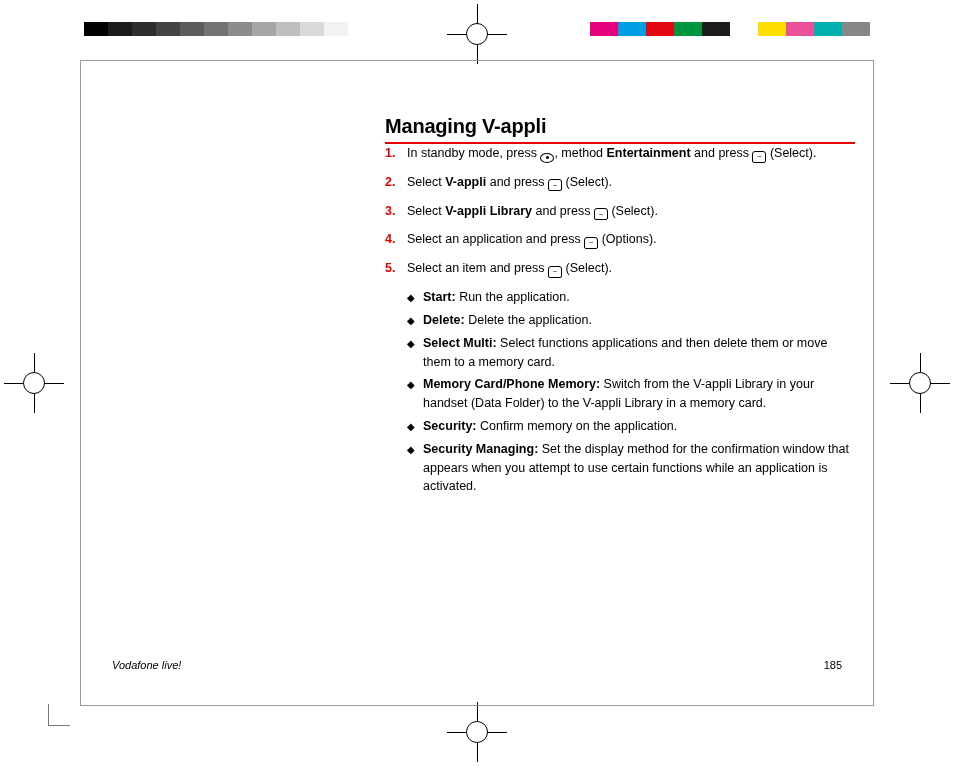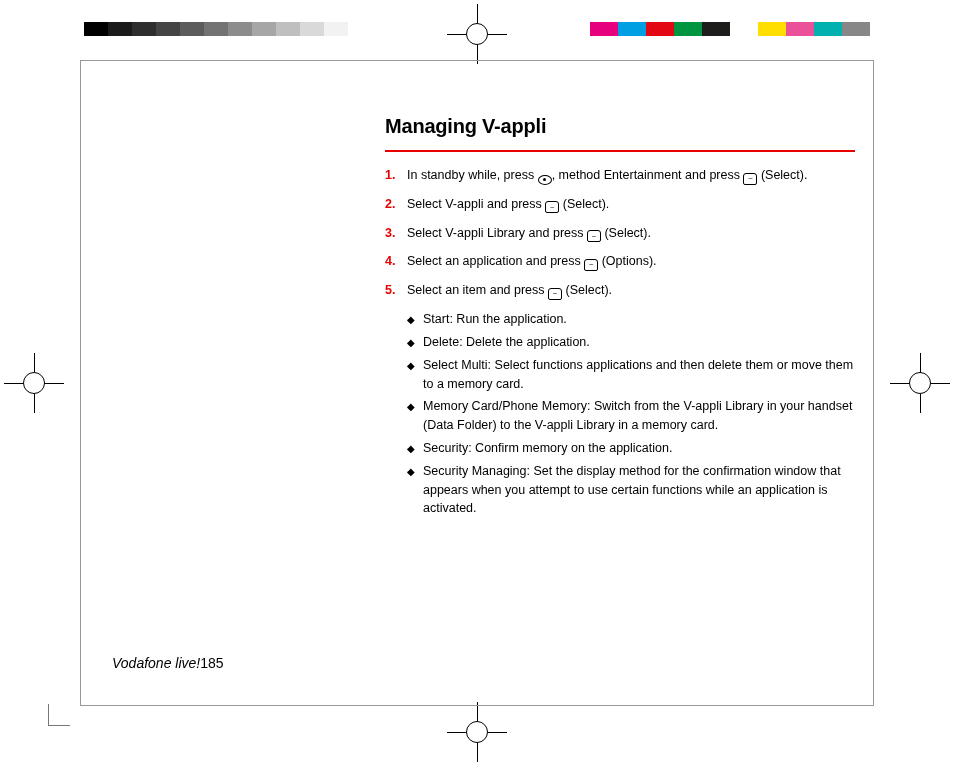--- a/index.html
+++ b/index.html
@@ -23,37 +23,37 @@
   .crop { position: absolute; width: 30px; height: 30px; }
   .crop .h { position: absolute; background: #777; height: 1px; width: 22px; }
   .crop .v { position: absolute; background: #777; width: 1px; height: 22px; }
   .crop-bl { bottom: 40px; left: 48px; }
   .crop-bl .h { bottom: 0; left: 0; }
   .crop-bl .v { bottom: 0; left: 0; }
   
   .page-frame { position: absolute; left: 80px; right: 80px; top: 60px; bottom: 60px; border: 1px solid #999; }
   
   .content { position: absolute; left: 385px; top: 115px; width: 470px; }
-  .title { font-size: 20px; font-weight: 700; letter-spacing: -0.2px; font-stretch: condensed; padding-bottom: 12px; border-bottom: 2px solid #e60000; margin-bottom: 14px; }
+  .title { font-size: 20px; font-weight: 700; letter-spacing: -0.2px; font-stretch: condensed; padding-bottom: 4px; border-bottom: 2px solid #e60000; }
   .steps { list-style: none; }
   .step { display: flex; font-size: 12.5px; line-height: 1.5; margin-bottom: 10px; font-stretch: condensed; }
   .step .num { color: #e60000; font-weight: 700; width: 22px; flex: 0 0 22px; }
   .step .txt { flex: 1; }
-  .step .txt b, .bullets b { font-weight: 400; }
+  .step .txt b, .bullets b { font-weight: 700; }
   .keydot, .keysoft { display: inline-flex; align-items: center; justify-content: center; vertical-align: -2px; }
   .keydot { width: 14px; height: 10px; border: 1px solid #000; border-radius: 7px/5px; position: relative; }
   .keydot::after { content: ""; width: 3px; height: 3px; background: #000; border-radius: 50%; }
   .keysoft { width: 14px; height: 12px; border: 1px solid #000; border-radius: 3px 3px 2px 2px; position: relative; font-size: 7px; line-height: 1; }
   .keysoft::after { content: "–"; position: relative; top: -1px; }
   .bullets { list-style: none; margin-left: 22px; }
   .bullets li { display: flex; font-size: 12.5px; line-height: 1.5; margin-bottom: 4px; font-stretch: condensed; }
   .bullets .dia { flex: 0 0 16px; font-size: 10px; line-height: 1.9; }
   .bullets .btxt { flex: 1; }
   
-  .footer { position: absolute; left: 112px; right: 112px; bottom: 95px; display: flex; font-size: 14px; font-stretch: condensed; }
+  .footer { position: absolute; left: 112px; right: 112px; bottom: 95px; display: flex; justify-content: space-between; font-size: 11px; font-stretch: condensed; }
   .footer .left { font-style: italic; }
   .footer .right { font-weight: 400; }
   
   .g0{background:#000}.g1{background:#1a1a1a}.g2{background:#2e2e2e}.g3{background:#444}.g4{background:#5c5c5c}.g5{background:#737373}.g6{background:#8c8c8c}.g7{background:#a6a6a6}.g8{background:#bfbfbf}.g9{background:#d9d9d9}.g10{background:#f2f2f2}
   .cM{background:#e6007e}.cB{background:#009fe3}.cR{background:#e30613}.cG{background:#009640}.cK{background:#1d1d1b}.cY{background:#ffde00}.cP{background:#ea5198}.cC{background:#00b1b0}.cGr{background:#878787}
 </style>
 </head>
 <body>
 
 <div class="colorbar bar-left">
@@ -110,21 +110,21 @@
 
 <div class="page-frame"></div>
 
 <div class="content">
   <div class="title">Managing V-appli</div>
 
   <ol class="steps">
     <li class="step">
       <span class="num">1.</span>
       <span class="txt">
-        <span>In standby while, press </span><span class="keydot"></span><span>, method </span><b>Entertainment</b><span> and press </span><span class="keysoft"></span><span> (Select).</span>
+        <span>In standby mode, press </span><span class="keydot"></span><span>, method </span><b>Entertainment</b><span> and press </span><span class="keysoft"></span><span> (Select).</span>
       </span>
     </li>
     <li class="step">
       <span class="num">2.</span>
       <span class="txt">
         <span>Select </span><b>V-appli</b><span> and press </span><span class="keysoft"></span><span> (Select).</span>
       </span>
     </li>
     <li class="step">
       <span class="num">3.</span>

